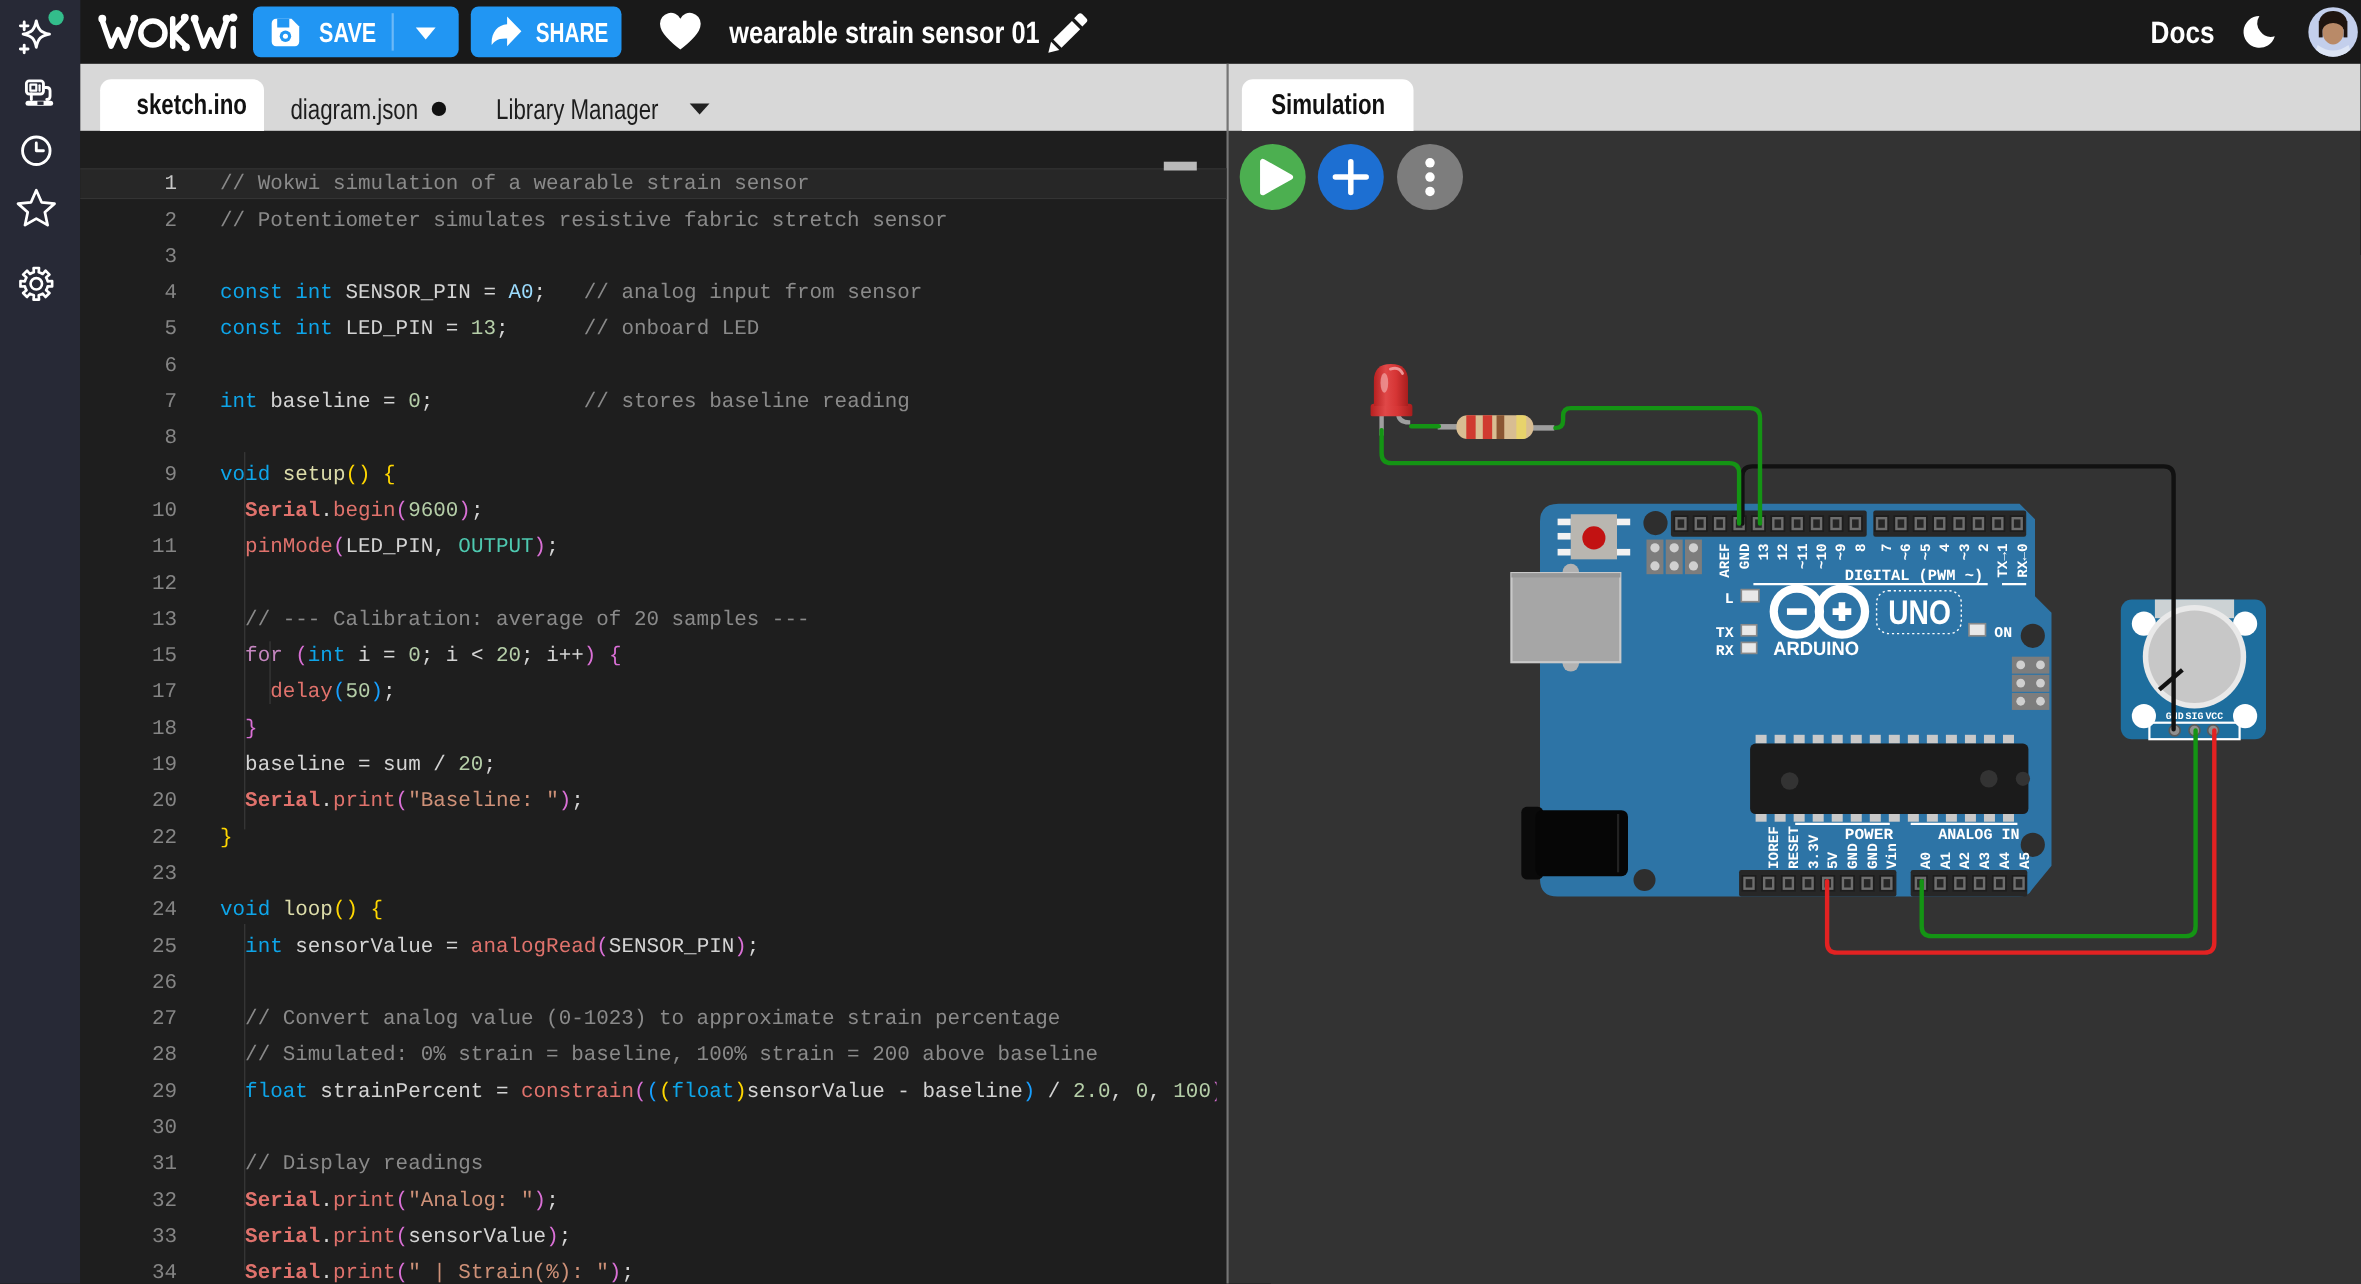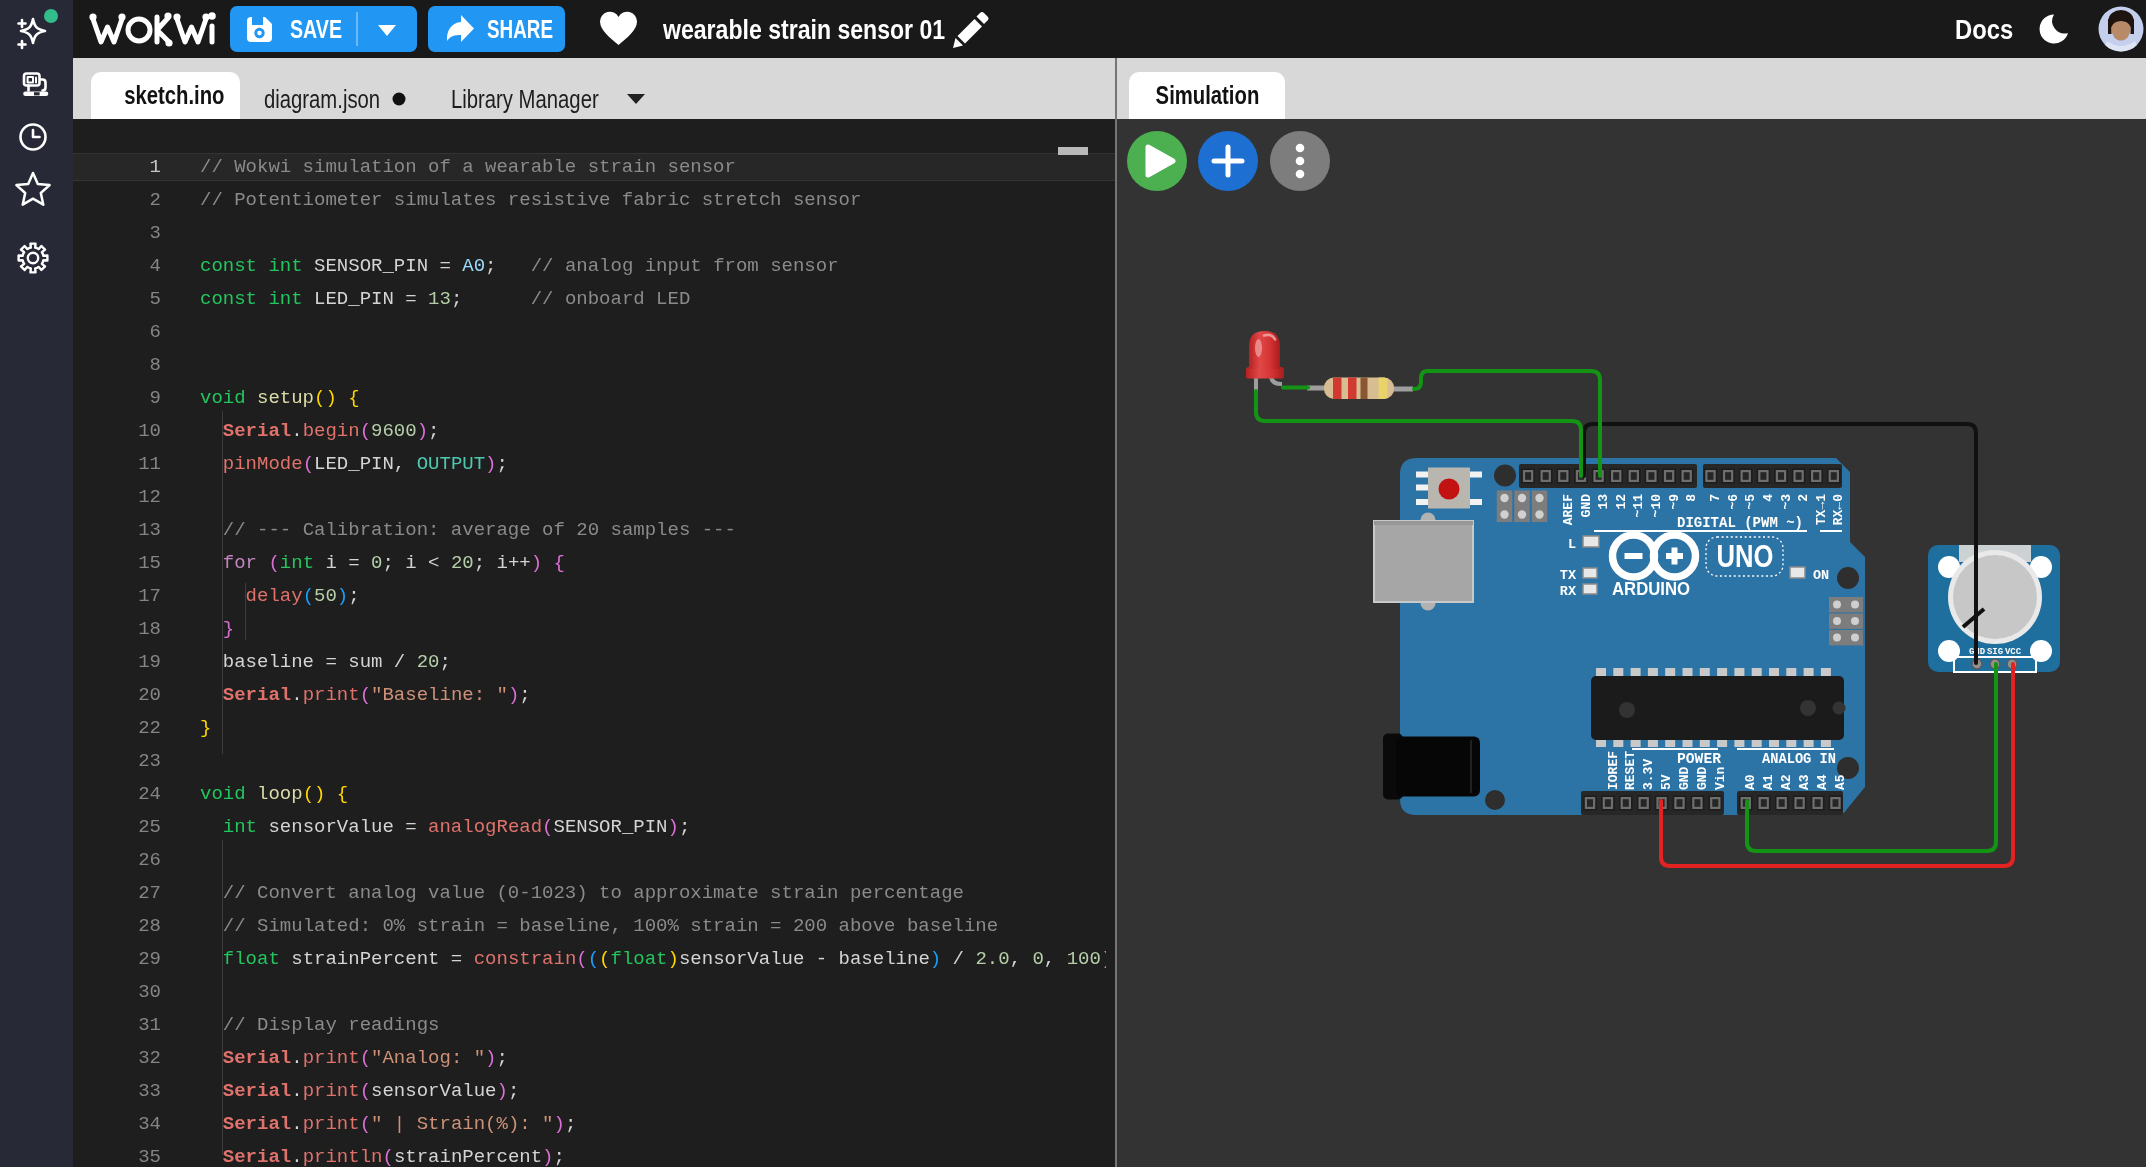--- a/index.html
+++ b/index.html
@@ -23,21 +23,21 @@
   .graytab { position:absolute; color:#1d1d1d; font-size:26px; }
   .graytab span { transform-origin:left center; }
 
   
   #editor { left:73px; top:119px; width:1042px; height:1048px; background:#1e1e1e; overflow:hidden; }
   #codewrap { position:absolute; left:0px; top:33.7px; width:1042px; }
   .ln { height:33px; line-height:28.65px; font-family:"Liberation Mono", monospace; font-size:19px;
         color:#d4d4d4; white-space:pre; }
   .num { display:inline-block; width:88px; text-align:right; color:#858585; font-family:"Liberation Mono", monospace; }
   .gap { display:inline-block; width:39px; }
-  .c { color:#8a8a8a; } .k { color:#22c55e; } .ctl { color:#C586C0; } .fn { color:#DCDCAA; }
+  .c { color:#8a8a8a; } .k { color:#0ea5e9; } .ctl { color:#C586C0; } .fn { color:#DCDCAA; }
   .bi { color:#e0726c; } .se { color:#e0726c; font-weight:bold;margin-top:24px; } .n { color:#B5CEA8; }
   .s { color:#CE9178; } .t1 { color:#FFD700; } .t2 { color:#DA70D6; } .t3 { color:#179FFF; }
   .lb { color:#9CDCFE; } .tl { color:#4EC9B0; }
   i { font-style:normal; }
   #curline { left:73px; top:152.7px; width:1042px; height:28.65px; background:#272727;
              border-top:1px solid #343434; border-bottom:1px solid #343434; }
   #scrolldash { left:1058px; top:147px; width:30px; height:8px; background:#b9b9b9; }
   #divider { left:1115px; top:58px; width:2px; height:1109px; background:#757575; }
   .iguide { position:absolute; width:1px; background:#3c3c3c; }
 
@@ -57,20 +57,21 @@
   <div class="abs" id="curline"></div>
   <div class="abs" id="scrolldash"></div>
   <div class="abs" id="codewrap-outer" style="left:73px;top:119px;width:1033px;height:1048px;overflow:hidden;">
     <div id="codewrap">
       <div class="ln"><span class="num" style="color:#c6c6c6;">1</span><span class="gap"></span><i class="c">// Wokwi simulation of a wearable strain sensor</i></div>
       <div class="ln"><span class="num">2</span><span class="gap"></span><i class="c">// Potentiometer simulates resistive fabric stretch sensor</i></div>
       <div class="ln"><span class="num">3</span><span class="gap"></span></div>
       <div class="ln"><span class="num">4</span><span class="gap"></span><i class="k">const</i> <i class="k">int</i> SENSOR_PIN = <i class="lb">A0</i>;   <i class="c">// analog input from sensor</i></div>
       <div class="ln"><span class="num">5</span><span class="gap"></span><i class="k">const</i> <i class="k">int</i> LED_PIN = <i class="n">13</i>;      <i class="c">// onboard LED</i></div>
       <div class="ln"><span class="num">6</span><span class="gap"></span></div>
+      <div class="ln"><span class="num">7</span><span class="gap"></span><i class="k">int</i> baseline = <i class="n">0</i>;            <i class="c">// stores baseline reading</i></div>
       <div class="ln"><span class="num">8</span><span class="gap"></span></div>
       <div class="ln"><span class="num">9</span><span class="gap"></span><i class="k">void</i> <i class="fn">setup</i><i class="t1">()</i> <i class="t1">{</i></div>
       <div class="ln"><span class="num">10</span><span class="gap"></span>  <i class="se">Serial</i>.<i class="bi">begin</i><i class="t2">(</i><i class="n">9600</i><i class="t2">)</i>;</div>
       <div class="ln"><span class="num">11</span><span class="gap"></span>  <i class="bi">pinMode</i><i class="t2">(</i>LED_PIN, <i class="tl">OUTPUT</i><i class="t2">)</i>;</div>
       <div class="ln"><span class="num">12</span><span class="gap"></span></div>
       <div class="ln"><span class="num">13</span><span class="gap"></span>  <i class="c">// --- Calibration: average of 20 samples ---</i></div>
       <div class="ln"><span class="num">15</span><span class="gap"></span>  <i class="ctl">for</i> <i class="t2">(</i><i class="k">int</i> i = <i class="n">0</i>; i &lt; <i class="n">20</i>; i++<i class="t2">)</i> <i class="t2">{</i></div>
       <div class="ln"><span class="num">17</span><span class="gap"></span>    <i class="bi">delay</i><i class="t3">(</i><i class="n">50</i><i class="t3">)</i>;</div>
       <div class="ln"><span class="num">18</span><span class="gap"></span>  <i class="t2">}</i></div>
       <div class="ln"><span class="num">19</span><span class="gap"></span>  baseline = sum / <i class="n">20</i>;</div>

